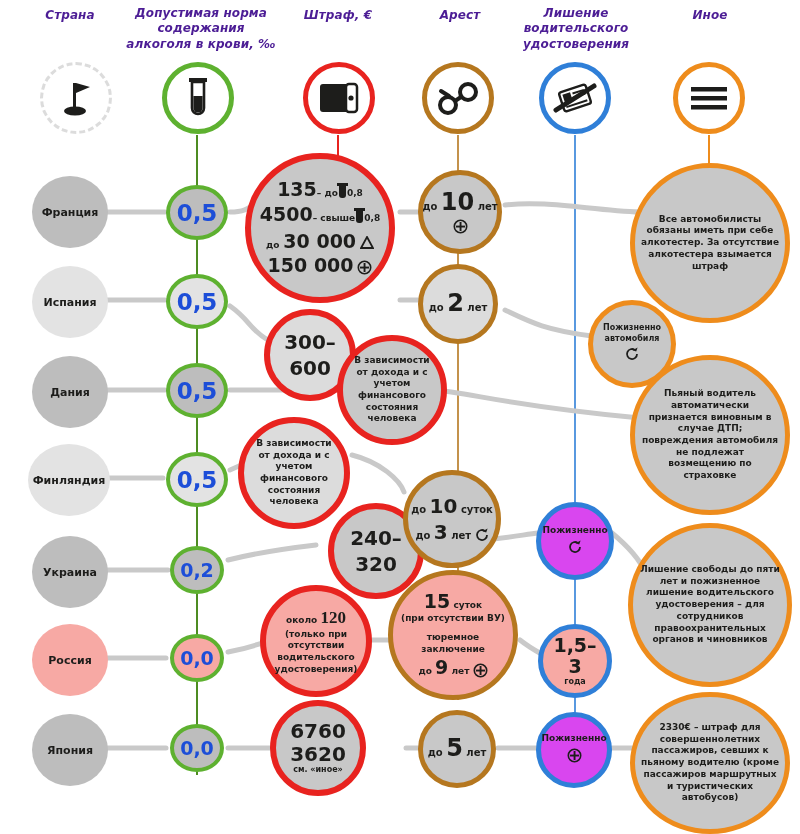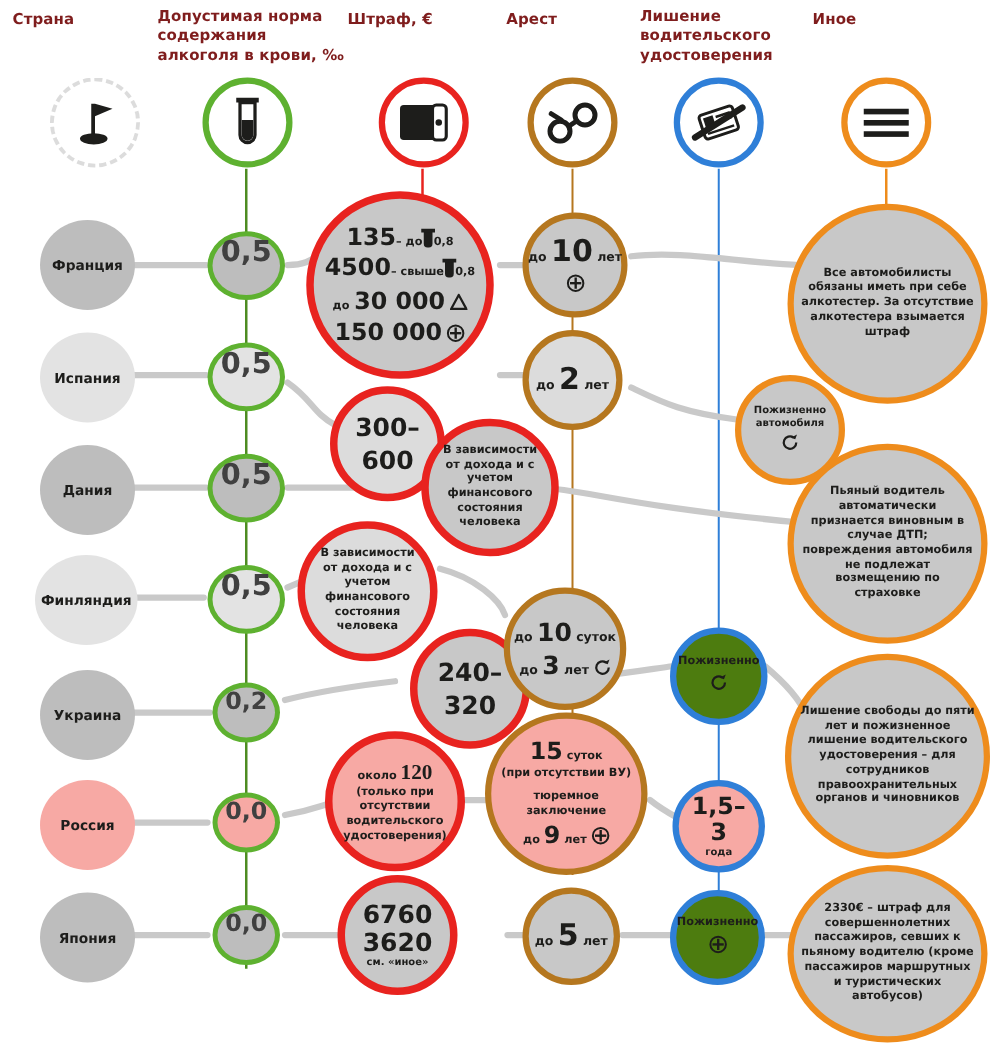--- a/index.html
+++ b/index.html
@@ -8,25 +8,26 @@
     background:#ffffff;
     font-family:"DejaVu Sans","Liberation Sans",sans-serif;
     overflow:hidden;
     position:relative;
   }
   #stage{position:absolute;left:0;top:0;width:800px;height:834px;}
 
   
   .col-head{
     position:absolute;
-    text-align:left;
+    text-align:center;
     font-weight:bold;
-    color:#7f1d1d;
+    color:#4c1d95;
     line-height:1.28;
     letter-spacing:.1px;
+    font-style:italic;
   }
 
   
   .head-ring{
     position:absolute;
     border-radius:50%;
     background:#fff;
     box-sizing:border-box;
     display:flex;align-items:center;justify-content:center;
   }
@@ -59,27 +60,27 @@
     font-weight:bold;
     color:#1d1d1b;
   }
 
   
   .bac{
     position:absolute;
     border-radius:50%;
     box-sizing:border-box;
     border:4px solid #5eb130;
-    display:flex;justify-content:center;
-    font-weight:bold;color:#404040;
+    display:flex;align-items:center;justify-content:center;
+    font-weight:bold;color:#1d4ed8;
   }
 
   .ring-red{border:6px solid #e8231f;background:#c8c8c8;}
   .ring-brown{border:5px solid #b5771f;background:#c8c8c8;}
-  .ring-blue{border:5px solid #2f7fd8;background:#4d7c0f;}
+  .ring-blue{border:5px solid #2f7fd8;background:#d946ef;}
   .ring-orange{border:5px solid #ee8c1c;background:#c8c8c8;}
 
   .fill-pink{background:#f7a9a4 !important;}
   .fill-lgrey{background:#dcdcdc !important;}
 
   .sym{display:inline-block;vertical-align:middle;}
 
   
   .tube{
     display:inline-block;width:7px;height:13px;vertical-align:-2px;

